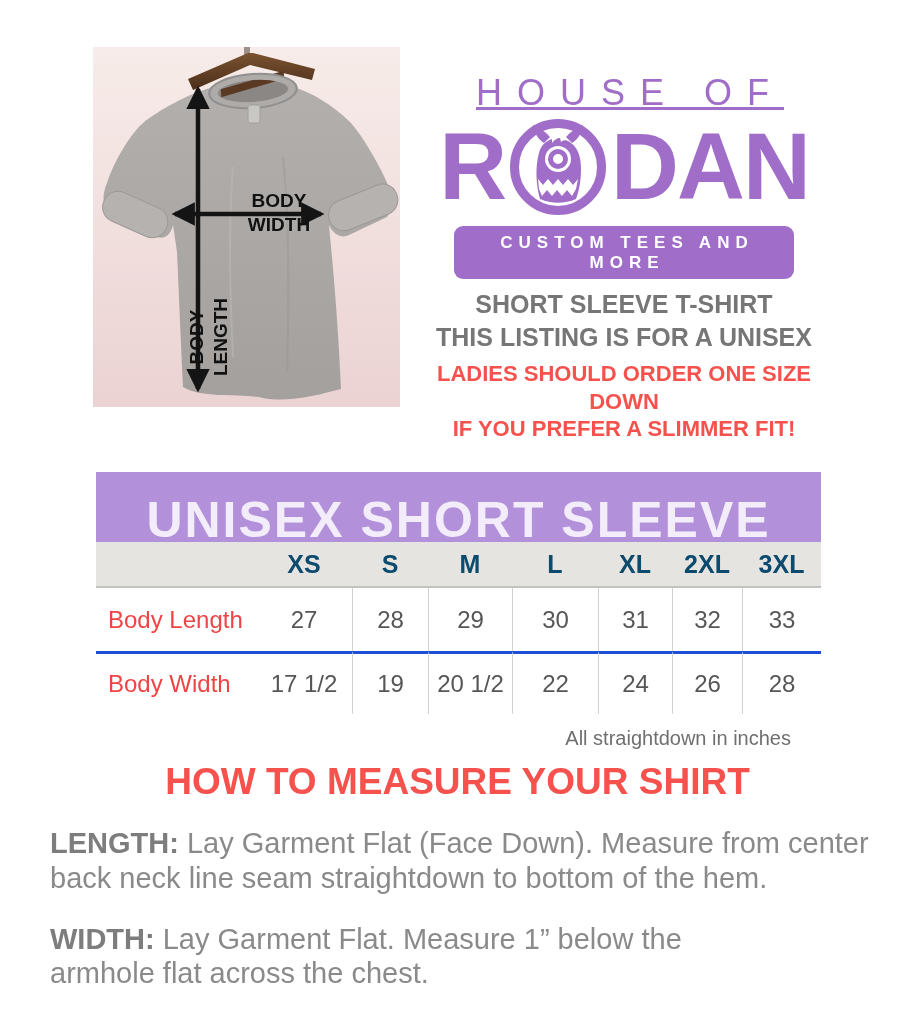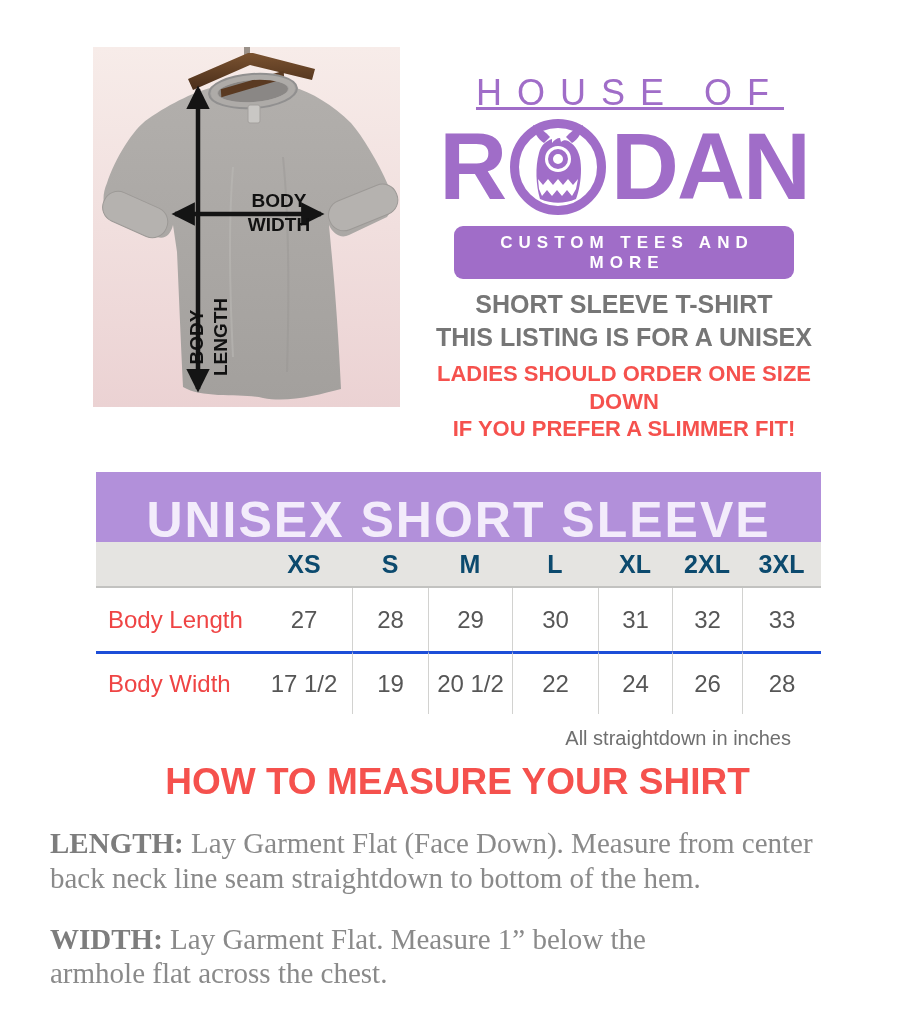--- a/index.html
+++ b/index.html
@@ -44,21 +44,21 @@
   .tlabel{height:100%;display:flex;align-items:center;padding-left:12px;font-size:24px;
           color:#ef4444;box-sizing:border-box;}
 
   .units-note{position:absolute;left:96px;top:727px;width:695px;text-align:right;
               font-size:20px;color:#6f6f6f;}
 
   
   .howto-heading{position:absolute;left:0;top:761px;width:915px;text-align:center;
                  font-size:37px;font-weight:bold;color:#f5514d;}
   .howto-body{position:absolute;left:50px;top:826px;width:832px;
-              font-family:Liberation Serif, serif;font-size:29px;color:#8a8a8a;line-height:1.2;}
+              font-family:Liberation Sans, sans-serif;font-size:29px;color:#8a8a8a;line-height:1.2;}
   .howto-para + .howto-para{margin-top:26px;}
   .plabel{font-weight:bold;color:#7d7d7d;}
 </style>
 </head>
 <body>
 
 <div class="page">
 
   <div class="photo-wrap">
     <svg viewBox="0 0 307 360" width="307" height="360">

